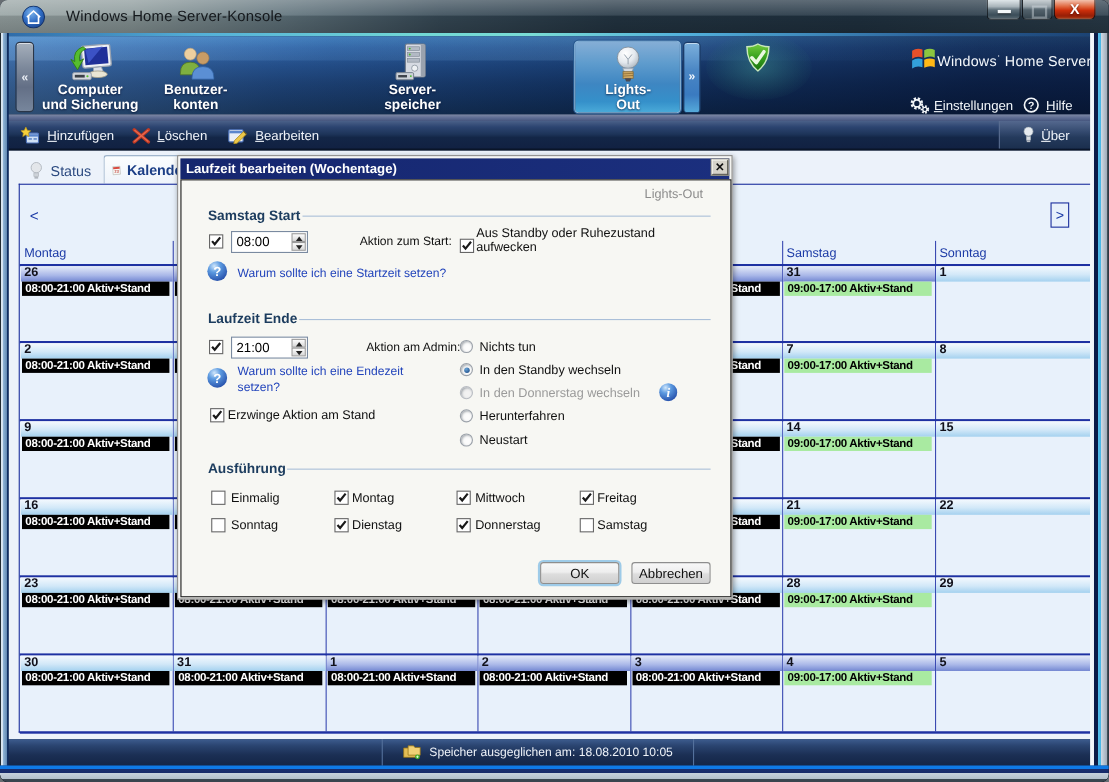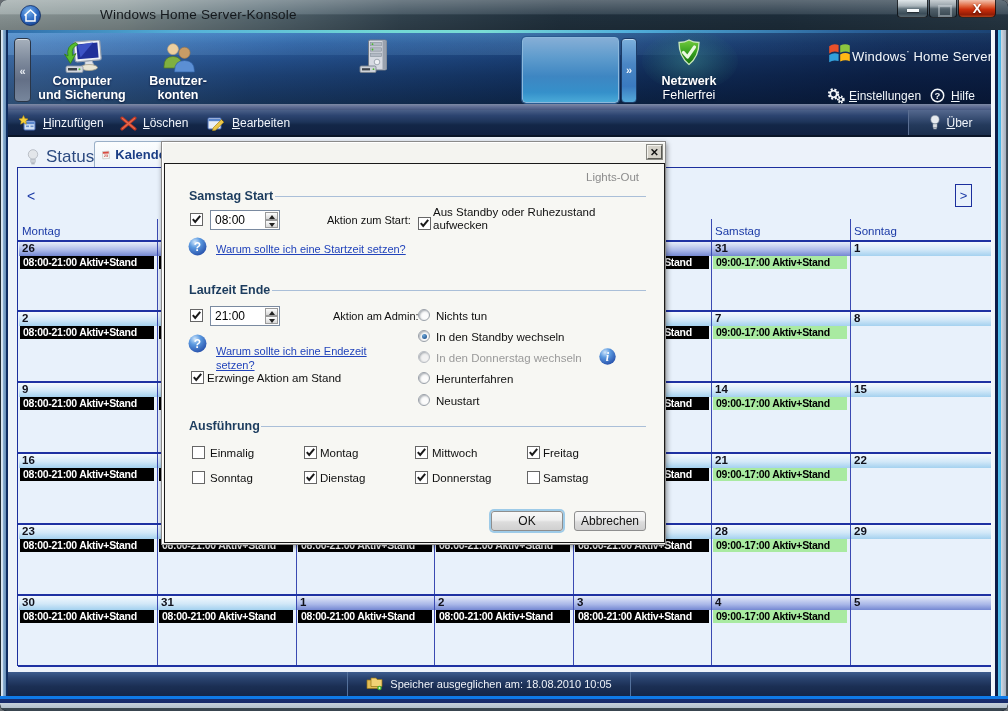--- a/index.html
+++ b/index.html
@@ -2,21 +2,21 @@
 <html><head><meta charset="utf-8">
 <style>
 * { margin:0; padding:0; box-sizing:border-box; }
 html,body { width:1008px; height:711px; background:#676d72; font-family:"Liberation Sans",sans-serif; overflow:hidden; }
 #win { position:absolute; left:0; top:0; width:1008px; height:711px; border-radius:7px 7px 7px 7px; overflow:hidden; background:#0e2142; box-shadow: inset 0 0 0 1px #14191e; }
 
 #titlebar { position:absolute; left:0; top:0; width:1008px; height:30px;
  background:linear-gradient(90deg,#98a4a4 0px,#8a9899 120px,#5e717a 260px,#374a57 400px,#243644 560px,#203241 780px,#2a3c4a 1008px); }
 #titlebar::after { content:""; position:absolute; inset:0; background:linear-gradient(180deg,rgba(255,255,255,0.28),rgba(255,255,255,0.10) 45%,rgba(0,0,0,0.12) 50%,rgba(0,0,0,0.22)); }
 #ticon { position:absolute; left:20px; top:5px; z-index:5; }
-#ttext { position:absolute; left:60px; top:7px; z-index:5; font-size:13.5px; color:#14181c; letter-spacing:0.2px;margin-left:40px; }
+#ttext { position:absolute; left:60px; top:7px; z-index:5; font-size:13.5px; color:#14181c; letter-spacing:0.2px; }
 .wbtn { position:absolute; top:0; height:18px; z-index:6; border:1px solid rgba(10,14,18,0.85); border-top:none; }
 #bmin { left:897px; width:31px; border-radius:0 0 4px 4px; background:linear-gradient(180deg,#dfe6e9 0%,#aab5bb 35%,#5f707a 52%,#3a4c58 80%,#56666f 100%); }
 #bmax { left:929px; width:28px; border-radius:0 0 4px 4px; background:linear-gradient(180deg,#c8cfd3 0%,#97a2a9 35%,#53626c 52%,#36454f 100%); }
 #bclose { left:958px; width:38px; border-radius:0 0 5px 5px; background:linear-gradient(180deg,#f2c2ae 0%,#e0673f 35%,#cc2f0b 55%,#951d06 85%,#b24018 100%); }
 #bmin::after { content:""; position:absolute; left:9px; top:9px; width:12px; height:3px; background:#f4f8fa; box-shadow:0 1px 1px rgba(0,0,0,0.5); }
 #bmax::after { content:""; position:absolute; left:8px; top:5px; width:10px; height:8px; border:2px solid rgba(225,232,238,0.40); }
 #bclose::after { content:"X"; position:absolute; left:0; right:0; top:1px; text-align:center; color:#fff; font-size:13px; font-weight:bold; text-shadow:0 1px 2px rgba(60,10,0,0.8); }
 
 #cyanline { position:absolute; left:2px; top:30px; width:1004px; height:3px;
  background:linear-gradient(90deg,#2e6aa8 0%,#54b0d8 18%,#72d8d4 38%,#7adcd4 48%,#52b0dc 62%,#2a6098 85%,#1a4070 100%); }
@@ -43,21 +43,21 @@
 .riblink { position:absolute; top:87px; z-index:3; color:#f2f6fa; font-size:12px; white-space:nowrap; }
 
 #band { position:absolute; left:2px; top:104px; width:1004px; height:6px; background:linear-gradient(180deg,#7e89a4 0%,#5f6d94 50%,#46567e 100%); }
 #toolbar2 { position:absolute; left:2px; top:110px; width:1004px; height:25px;
  background:linear-gradient(180deg,#4a6088 0%,#2c4470 22%,#1d3459 48%,#132647 60%,#112142 100%); }
 #toolbar2::after { content:""; position:absolute; left:0; bottom:-2px; width:100%; height:2px; background:#0a1528; }
 .t2item { position:absolute; top:113px; height:20px; z-index:4; color:#f0f4fa; font-size:12px; display:flex; align-items:center; gap:4px; }
 #uber { position:absolute; left:908px; top:110px; width:86px; height:25px; z-index:4; background:linear-gradient(180deg,#54688e 0%,#33496e 40%,#243a5c 60%,#1b2f4e 100%); border-left:1px solid #5a6e92; display:flex; align-items:center; justify-content:center; gap:6px; color:#f0f4fa; font-size:12px; }
 
 #page { position:absolute; left:2px; top:137px; width:1004px; height:535px; background:#ecf2fa; }
-#tabstatus { position:absolute; left:27px; top:147px; color:#2c4a80; font-size:17px; display:flex; gap:7px; align-items:center; }
+#tabstatus { position:absolute; left:27px; top:147px; color:#2c4a80; font-size:13px; display:flex; gap:7px; align-items:center; }
 #tabkal { position:absolute; left:94px; top:141px; width:78px; height:26px; background:linear-gradient(180deg,#fbfdfe,#eef4fb); border:1px solid #9ab0c8; border-bottom:none; border-radius:3px 3px 0 0; display:flex; align-items:center; gap:5px; padding-left:7px; font-size:13px; font-weight:bold; color:#1b3e86; }
 #panel { position:absolute; left:17px; top:167px; width:975px; height:499px; background:#e8f1fb; border:1.5px solid #1c2f9d; border-right:none; }
 .vline { position:absolute; top:219px; width:1px; height:446px; background:#3a4ab2; }
 .hline { position:absolute; left:18px; width:973px; height:1.5px; background:#1e31a2; }
 .dayname { position:absolute; top:225px; font-size:11.5px; color:#1b3aa6; }
 #navl { position:absolute; left:27px; top:188px; font-size:14px; color:#1b3aa6; }
 #navr { position:absolute; left:955px; top:184px; width:17px; height:23px; border:1px solid #1b2f9d; font-size:13px; color:#1b3aa6; text-align:center; line-height:22px; }
 .hdro { position:absolute; height:14px; background:linear-gradient(180deg,#e6ecf9 0%,#a9b7e8 60%,#7488d2 100%); }
 .hdrc { position:absolute; height:14px; background:linear-gradient(180deg,#f4f9fe 0%,#d2e8f8 55%,#a4d1ef 100%); }
 .hdro span, .hdrc span { position:absolute; left:3px; top:0px; font-size:11.5px; font-weight:bold; color:#10101a; }
@@ -76,21 +76,21 @@
  background:linear-gradient(180deg,#0f7ae6 0,#0f7ae6 3px,#1a2f6e 3px,#16296a 7px,#c5d0dc 7px,#b2bfcc 12px,#39454f 12px,#39454f 15px);}
 
 #dlg { position:absolute; left:161px; top:141px; width:505px; height:404px; z-index:50;
  background:#f4f4f0; border:1px solid #8a8a8a; box-shadow:1px 2px 5px rgba(0,0,0,0.4), inset 1px 1px 0 #ffffff; }
 #dtitle { position:absolute; left:2px; top:2px; width:499px; height:19px; background:linear-gradient(90deg,#15266e,#1b2f7e); color:#fff; font-size:12px; font-weight:bold; line-height:19px; padding-left:5px; }
 #dclose { position:absolute; right:3px; top:2.5px; width:15px; height:14px; background:#d6d3ca; border:1px solid #f4f3ee; border-right-color:#5a5a54; border-bottom-color:#5a5a54; box-shadow:0 0 0 1px #8a8a84; font-size:10.5px; font-weight:bold; color:#111; text-align:center; line-height:13px; }
 #dbody { position:absolute; left:2px; top:21px; width:501px; height:380px; background:#f7f7f3; border:1px solid #1a1a1a; }
 .dl { position:absolute; font-size:11.5px; color:#101010; line-height:12.5px; }
 .dhead { position:absolute; font-size:12.5px; font-weight:bold; color:#1c3c5e; }
 .dline { position:absolute; height:1px; background:#aabfd8; }
-.dlink { position:absolute; font-size:11px; color:#2244bb; line-height:14px;text-decoration:underline; }
+.dlink { position:absolute; font-size:11px; color:#2244bb; line-height:14px; }
 .cb { position:absolute; width:13px; height:13px; background:#fff; border:1px solid #666; }
 .cb svg { position:absolute; left:0px; top:0px; }
 .tfield { position:absolute; width:70px; height:20px; background:#fff; border:1px solid #7a8aa0; font-size:12px; line-height:18px; padding-left:4px; color:#000; }
 .spin { position:absolute; right:1px; top:1px; width:13px; height:16px; }
 .spin div { position:absolute; left:0; width:13px; height:8px; background:linear-gradient(180deg,#fdfdfd,#d8d8d8); border:1px solid #9a9a9a; }
 .spin div.up { top:0; }
 .spin div.dn { top:8px; }
 .spin div::after { content:""; position:absolute; left:3px; border-left:3px solid transparent; border-right:3px solid transparent; }
 .spin div.up::after { top:2px; border-bottom:4px solid #222; }
 .spin div.dn::after { top:2px; border-top:4px solid #222; }
@@ -163,36 +163,57 @@
 <rect x="12.5" y="8.8" width="11" height="3.4" fill="#b2b9c4" stroke="#848e9a" stroke-width="0.6"></rect>
 <rect x="12.5" y="14.1" width="11" height="3.4" fill="#b2b9c4" stroke="#848e9a" stroke-width="0.6"></rect>
 <circle cx="14.5" cy="5.2" r="0.9" fill="#49b82a"></circle>
           <circle cx="14.5" cy="10.5" r="0.9" fill="#49b82a"></circle>
 <circle cx="19" cy="23" r="2.8" fill="#eef1f4" stroke="#848e9a" stroke-width="0.7"></circle>
 <rect x="2" y="27" width="16" height="6.5" rx="1.2" fill="#cdd2d9" stroke="#79838f" stroke-width="0.9"></rect>
 <rect x="4" y="29.2" width="8" height="2.2" fill="#3e444c"></rect>
 <circle cx="15.5" cy="30.2" r="0.9" fill="#49b82a"></circle>
 </svg>
       </div>
+      <div class="tx">Server-<br>speicher</div>
+    </div>
+  <div class="rtab" style="left:523px">
+      <div class="ic" style="top:9px">
+        <svg width="24" height="33" viewBox="0 0 24 33">
+<defs>
+            <radialGradient id="gb" cx="0.38" cy="0.3" r="0.85">
+<stop offset="0" stop-color="#ffffff"></stop>
+              <stop offset="0.5" stop-color="#e4e9ee"></stop>
+              <stop offset="1" stop-color="#9ca8b2"></stop>
+</radialGradient>
+          </defs>
+<circle cx="12" cy="10.5" r="9.8" fill="url(#gb)" stroke="#808c98" stroke-width="0.8"></circle>
+<path d="M7 20 l10 0 -1.8 3.5 -6.4 0 z" fill="#d5dbe1" stroke="#8a96a2" stroke-width="0.6"></path>
+<path d="M8.5 7.5 l3.5 4.5 3.5 -4.5 m-3.5 4.5 l0 4.5" stroke="#96a2ae" stroke-width="0.9" fill="none"></path>
+<rect x="7.4" y="23.2" width="9.2" height="6" fill="#cfa964" stroke="#8a6a30" stroke-width="0.7"></rect>
+<line x1="7.4" y1="25.2" x2="16.6" y2="24.6" stroke="#8a6a30" stroke-width="0.7"></line>
+<line x1="7.4" y1="27.2" x2="16.6" y2="26.6" stroke="#8a6a30" stroke-width="0.7"></line>
+<path d="M9 29.2 h6 l-1.2 3 h-3.6 z" fill="#4a4a52"></path>
+</svg>
+      </div>
+      <div class="tx">Lights-<br>Out</div>
     </div>
   <div class="rtab" style="left:641px">
       <div class="ic" style="top:6px">
         <svg width="24" height="27" viewBox="0 0 24 27">
 <defs>
             <linearGradient id="gs" x1="0" y1="0" x2="0" y2="1">
 <stop offset="0" stop-color="#74cc3e"></stop>
               <stop offset="0.5" stop-color="#36a01e"></stop>
               <stop offset="1" stop-color="#19700e"></stop>
 </linearGradient>
           </defs>
 <path d="M12 1 q4 2.5 10 2.5 q0 14 -10 22 q-10 -8 -10 -22 q6 0 10 -2.5 z" fill="url(#gs)" stroke="#c9e8bc" stroke-width="1.3"></path>
 <path d="M6.5 13.5 l4 4.5 7 -10" stroke="#e9f8e0" stroke-width="3.2" fill="none" stroke-linecap="round" stroke-linejoin="round"></path>
 </svg>
       </div>
-      <div class="tx">Netzwerk<br><span style="font-weight:normal">Fehlerfrei</span></div>
     </div>
   <div id="whslogo"><svg width="23" height="22" viewBox="0 0 23 22">
 <path d="M1.2 4.2 Q5.5 1.2 10.6 3.1 L10.6 10.3 Q5.5 8.5 1.2 11.4 Z" fill="#e8502a"></path>
 <path d="M12.2 3.6 Q17.2 1.0 21.8 3.4 L21.8 10.4 Q17.2 8.2 12.2 10.8 Z" fill="#8cc63f"></path>
 <path d="M1.2 13.0 Q5.5 10.1 10.6 11.9 L10.6 19.1 Q5.5 17.3 1.2 20.2 Z" fill="#33a0da"></path>
 <path d="M12.2 12.4 Q17.2 9.9 21.8 12.2 L21.8 19.2 Q17.2 17.0 12.2 19.6 Z" fill="#ffb815"></path>
 </svg></div>
   <div id="whstext">Windows<span style="font-size:10px;vertical-align:6px">·</span> Home Server</div>
   <div class="riblink" style="left:826px"><svg width="20" height="17" viewBox="0 0 20 17">
 <g stroke="#f2f5f8" fill="none">
@@ -455,20 +476,21 @@
 <path d="M12.4 11 h2.2 M13.5 9.9 v2.2" stroke="#eafae4" stroke-width="0.8"></path>
 </svg>
         <span>Speicher ausgeglichen am: 18.08.2010 10:05</span>
       </div>
     </div>
   <div id="eleft"></div>
   <div id="eright"></div>
   <div id="ebottom"></div>
 
   <div id="dlg">
+    <div id="dtitle">Laufzeit bearbeiten (Wochentage)</div>
     <div id="dclose">✕</div>
     <div id="dbody"></div>
     <div class="dl" style="left:424px;top:29px;color:#8c8c8c">Lights-Out</div>
     <div class="dhead" style="left:27px;top:47px">Samstag Start</div>
     <div class="dline" style="left:113px;top:54px;width:371px"></div>
     <div class="cb" style="left:28px;top:71px">
         <svg width="11" height="11" viewBox="0 0 11 11">
           <path d="M1.8 5.2 L4.2 8 L9.2 1.8" stroke="#1a1a1a" stroke-width="2" fill="none"></path>
         </svg>
       </div>
@@ -512,21 +534,21 @@
 <defs>
             <radialGradient id="qb" cx="0.35" cy="0.25" r="0.9">
 <stop offset="0" stop-color="#cfe6fb"></stop>
               <stop offset="0.35" stop-color="#5c9ae0"></stop>
               <stop offset="1" stop-color="#1a3f9e"></stop>
 </radialGradient>
           </defs>
 <circle cx="9.5" cy="9.5" r="9" fill="url(#qb)"></circle>
 <text x="9.5" y="14" text-anchor="middle" font-family="Liberation Sans" font-size="12" font-weight="bold" fill="#ffffff">?</text>
 </svg></div>
-    <div class="dlink" style="left:54px;top:202px">Warum sollte ich eine Endezeit<br>setzen?</div>
+    <div class="dlink" style="left:54px;top:189px">Warum sollte ich eine Endezeit<br>setzen?</div>
     <div class="cb" style="left:29px;top:229px">
         <svg width="11" height="11" viewBox="0 0 11 11">
           <path d="M1.8 5.2 L4.2 8 L9.2 1.8" stroke="#1a1a1a" stroke-width="2" fill="none"></path>
         </svg>
       </div>
     <div class="dl" style="left:45px;top:230px">Erzwinge Aktion am Stand</div>
 
     <div class="rad" style="left:256px;top:167px"></div>
     <div class="dl" style="left:274px;top:168px">Nichts tun</div>
     <div class="rad sel" style="left:256px;top:188px"></div>

